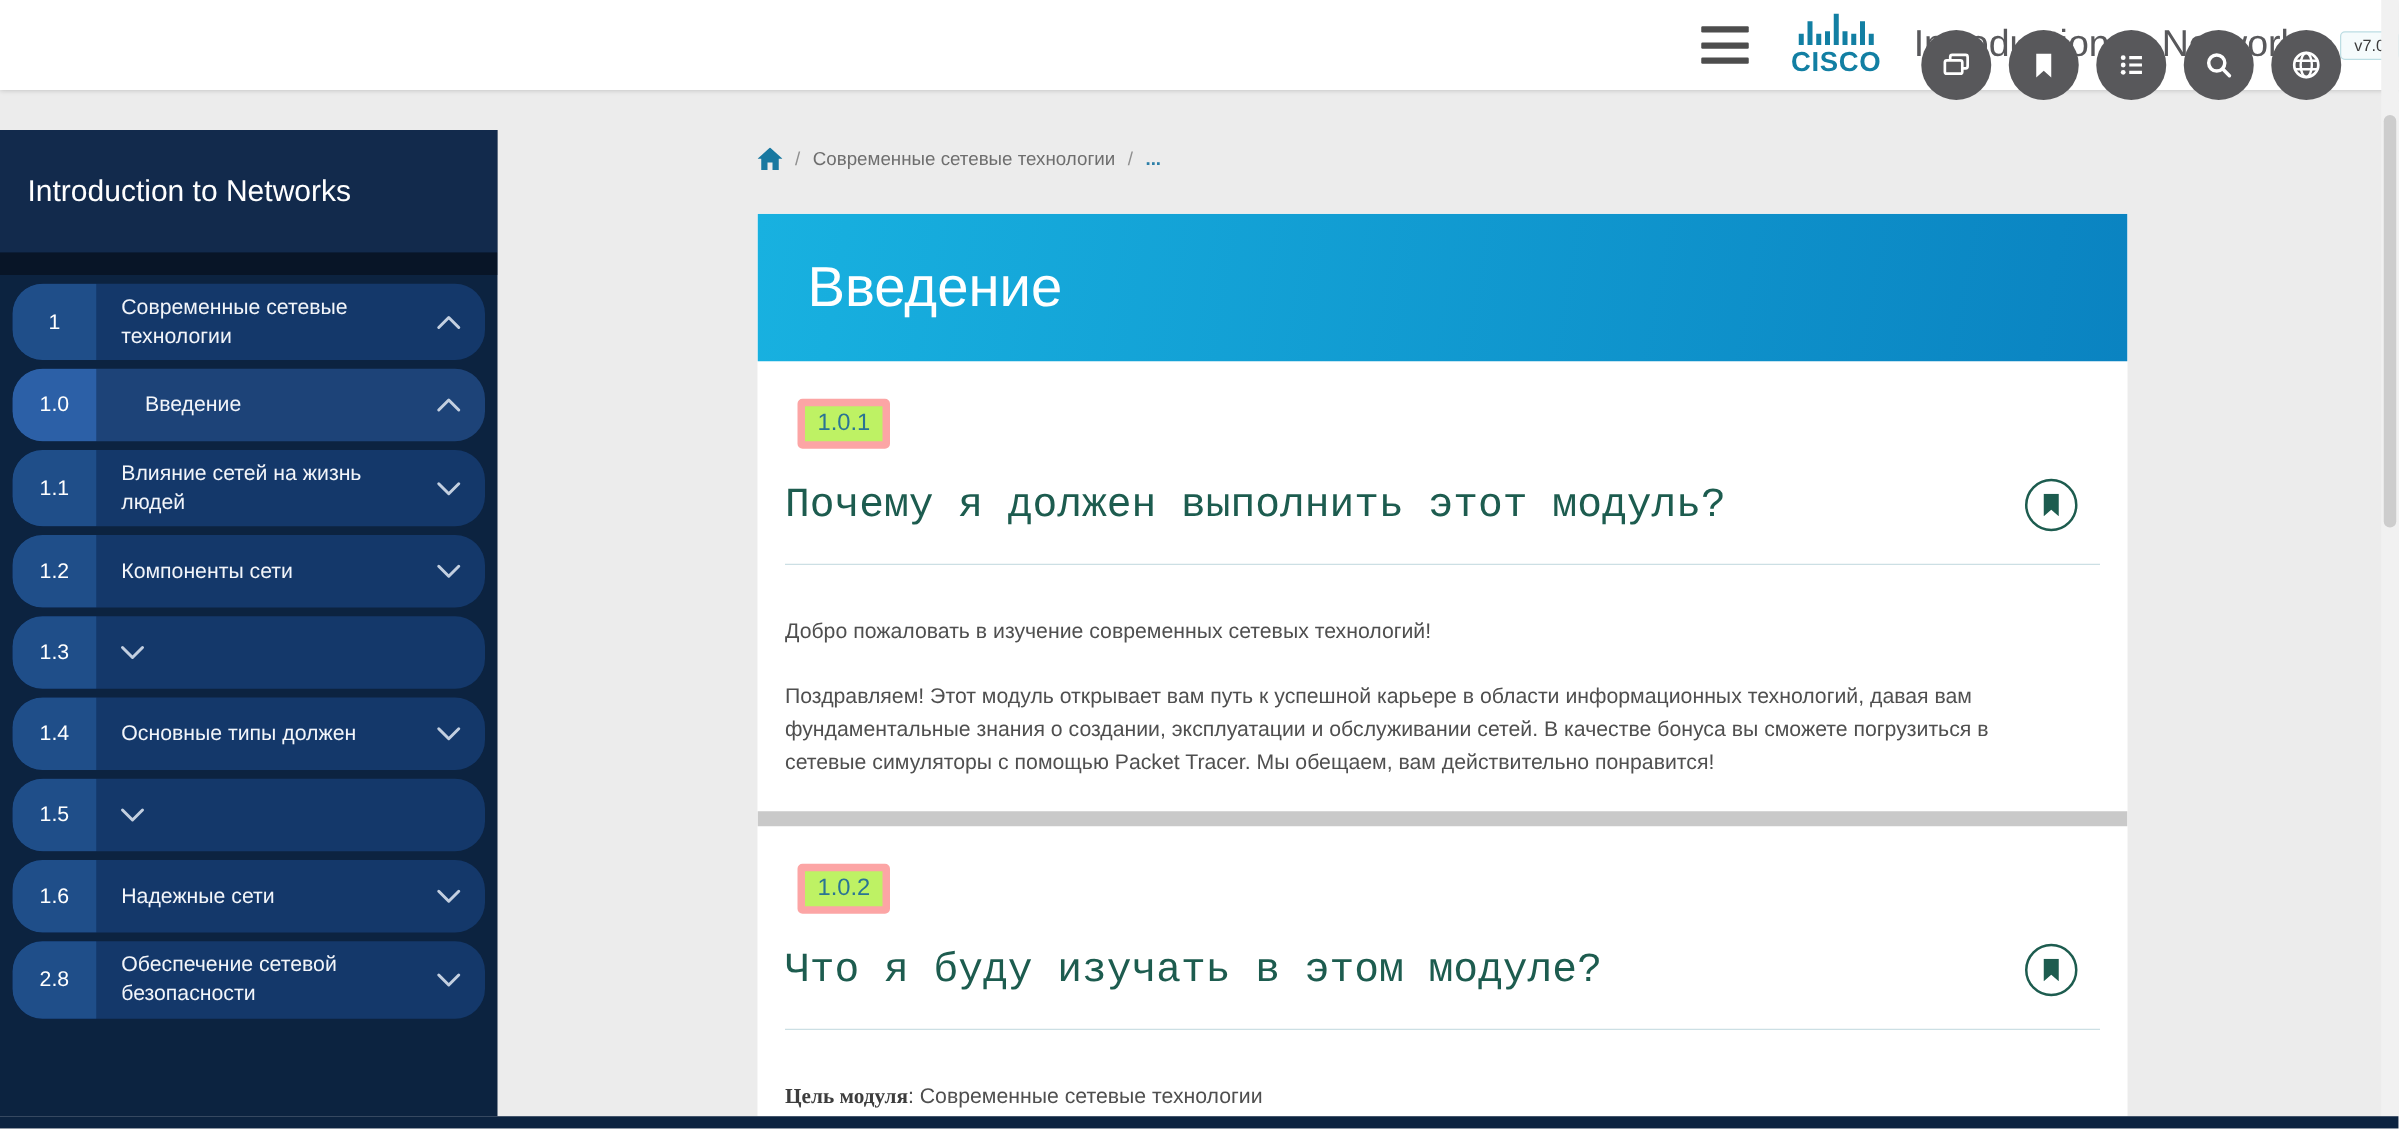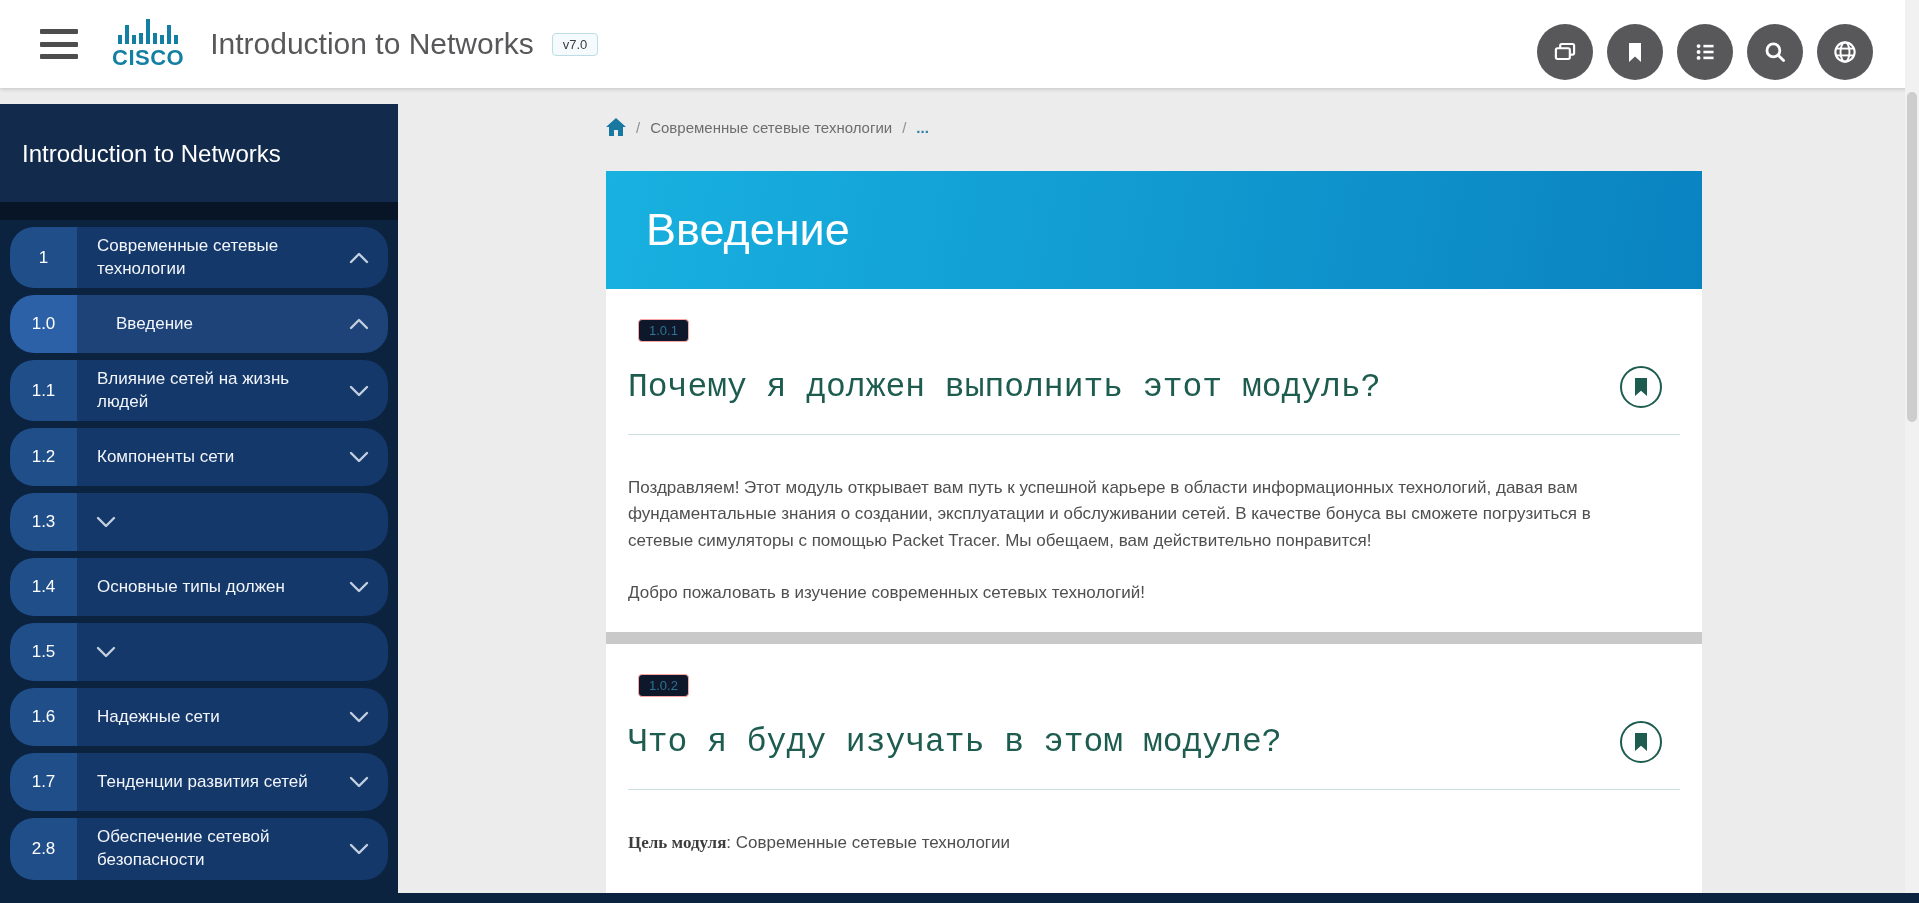--- a/index.html
+++ b/index.html
@@ -1,21 +1,21 @@
 <!DOCTYPE html>
 <html style="--c-navy: #0c2340; --c-navrow: #14386a; --c-navbadge: #1f4e89; --c-activerow: #1d4378; --c-activebadge: #2c60a7; --c-brand: #127fa3; --c-banner1: #18b1e0; --c-banner2: #0a83c1; --c-heading: #1d5c4f; --c-gutter: #ececec;"><head>
 <meta charset="utf-8">
 <style>
   * { margin:0; padding:0; box-sizing:border-box; }
   html,body { width:1919px; height:903px; font-family:"Liberation Sans", sans-serif; }
   .app { position:relative; width:1919px; height:903px; background:var(--c-gutter,#ececec); overflow:hidden; }
 
   
-  .topbar { position:absolute; top:0; left:0; width:1919px; height:88px; background:#fff;
-            box-shadow:0 1px 4px rgba(0,0,0,.18); display:flex; align-items:center; z-index:30; }
+  .topbar { position:absolute; top:0; left:0; width:1919px; height:72px; background:#fff;
+            box-shadow:0 1px 4px rgba(0,0,0,.18); display:flex; align-items:center; z-index:30;justify-content:flex-end; }
   .hamburger { width:38px; height:30px; margin-left:40px; display:flex; flex-direction:column;
                justify-content:space-between; cursor:pointer; background:none; border:none; }
   .hamburger span { display:block; height:5px; background:#4d4d4d; border-radius:1px; }
   .cisco-logo { margin-left:34px; display:flex; flex-direction:column; align-items:center; }
   .cisco-bars { display:flex; align-items:flex-end; height:26px; gap:3px; }
   .cisco-bars i { display:block; width:4px; background:var(--c-brand,#127fa3); }
   .cisco-word { font-size:22px; font-weight:bold; letter-spacing:.5px; color:var(--c-brand,#127fa3); margin-top:1px; }
   .app-title { margin-left:26px; font-size:30px; font-weight:300; color:#58585b; }
   .version-badge { margin-left:18px; font-size:13px; color:#3c3c3c; background:#f5fbfc;
                    border:1px solid #bcdde3; border-radius:4px; padding:3px 10px; }
@@ -53,22 +53,22 @@
   .home-icon { display:flex; cursor:pointer; }
 
   
   .content { position:absolute; left:606px; top:171px; width:1096px; height:722px;
              background:#fff; z-index:5; overflow:hidden; }
   .banner { height:118px; background:linear-gradient(100deg, var(--c-banner1,#18b1e0) 0%, var(--c-banner2,#0a83c1) 100%);
             display:flex; align-items:center; padding-left:40px; }
   .banner h1 { color:#fff; font-size:45px; font-weight:300; }
 
   .section { padding:30px 22px 0 22px; }
-  .sec-badge { display:inline-block; font-size:13px; color:#2a7494; background:#0f172a;
-               border:1px solid #fca5a5; border-radius:4px; padding:3px 10px; margin-left:10px; }
+  .sec-badge { display:inline-block; font-size:19px; color:#2a7494; background:#bef264;
+               border:6px solid #fca5a5; border-radius:4px; padding:3px 10px; margin-left:10px; }
   .heading-row { display:flex; align-items:center; justify-content:space-between; margin-top:24px;font-family:Liberation Mono, monospace; }
   .sec-title { font-size:33px; font-weight:400; color:var(--c-heading,#1d5c4f); }
   .bm-btn { width:42px; height:42px; border-radius:50%; background:#fff; flex:0 0 42px;
             border:2px solid var(--c-heading,#1d5c4f); display:flex; align-items:center; justify-content:center;
             cursor:pointer; margin-right:18px; }
   .sec-rule { border:none; border-top:1px solid #ccdfe4; margin-top:26px; }
   .sec-paras { margin-top:40px; }
   .sec-paras p { font-size:17px; color:#4f4f4f; line-height:1.55; margin-bottom:26px; max-width:1020px; }
   .sec-paras b { color:#3d3d3d;font-family:Liberation Serif, serif; }
   .section-divider { height:12px; background:#c9c9c9; margin-top:22px; }
@@ -224,29 +224,20 @@
   <div class="nav-item">
     <div class="nav-num">1.6</div>
     <div class="nav-label">Надежные сети</div>
     <div class="nav-chevron">
       <svg width="20" height="12" viewBox="0 0 20 12">
               <polyline points="2,2 10,10 18,2"></polyline>
             </svg>
     </div>
   </div>
 
-  <div class="nav-item">
-    <div class="nav-num">1.7</div>
-    <div class="nav-label">Тенденции развития сетей</div>
-    <div class="nav-chevron">
-      <svg width="20" height="12" viewBox="0 0 20 12">
-              <polyline points="2,2 10,10 18,2"></polyline>
-            </svg>
-    </div>
-  </div>
 
   <div class="nav-item">
     <div class="nav-num">2.8</div>
     <div class="nav-label">Обеспечение сетевой безопасности</div>
     <div class="nav-chevron">
       <svg width="20" height="12" viewBox="0 0 20 12">
               <polyline points="2,2 10,10 18,2"></polyline>
             </svg>
     </div>
   </div>
@@ -275,22 +266,22 @@
     <div class="heading-row">
       <h2 class="sec-title">Почему я должен выполнить этот модуль?</h2>
       <button class="bm-btn">
         <svg width="14" height="18" viewBox="0 0 14 18">
           <path d="M1 0 h12 v18 l-6 -5.2 l-6 5.2 z" fill="#1d5c4f"></path>
         </svg>
       </button>
     </div>
     <hr class="sec-rule">
     <div class="sec-paras">
+            <p>Добро пожаловать в изучение современных сетевых технологий!</p>
             <p>Поздравляем! Этот модуль открывает вам путь к успешной карьере в области информационных технологий, давая вам фундаментальные знания о создании, эксплуатации и обслуживании сетей. В качестве бонуса вы сможете погрузиться в сетевые симуляторы с помощью Packet Tracer. Мы обещаем, вам действительно понравится!</p>
-            <p>Добро пожаловать в изучение современных сетевых технологий!</p>
           </div>
   </section>
 <div class="section-divider"></div>
   <section class="section">
     <span class="sec-badge">1.0.2</span>
     <div class="heading-row">
       <h2 class="sec-title">Что я буду изучать в этом модуле?</h2>
       <button class="bm-btn">
         <svg width="14" height="18" viewBox="0 0 14 18">
           <path d="M1 0 h12 v18 l-6 -5.2 l-6 5.2 z" fill="#1d5c4f"></path>

